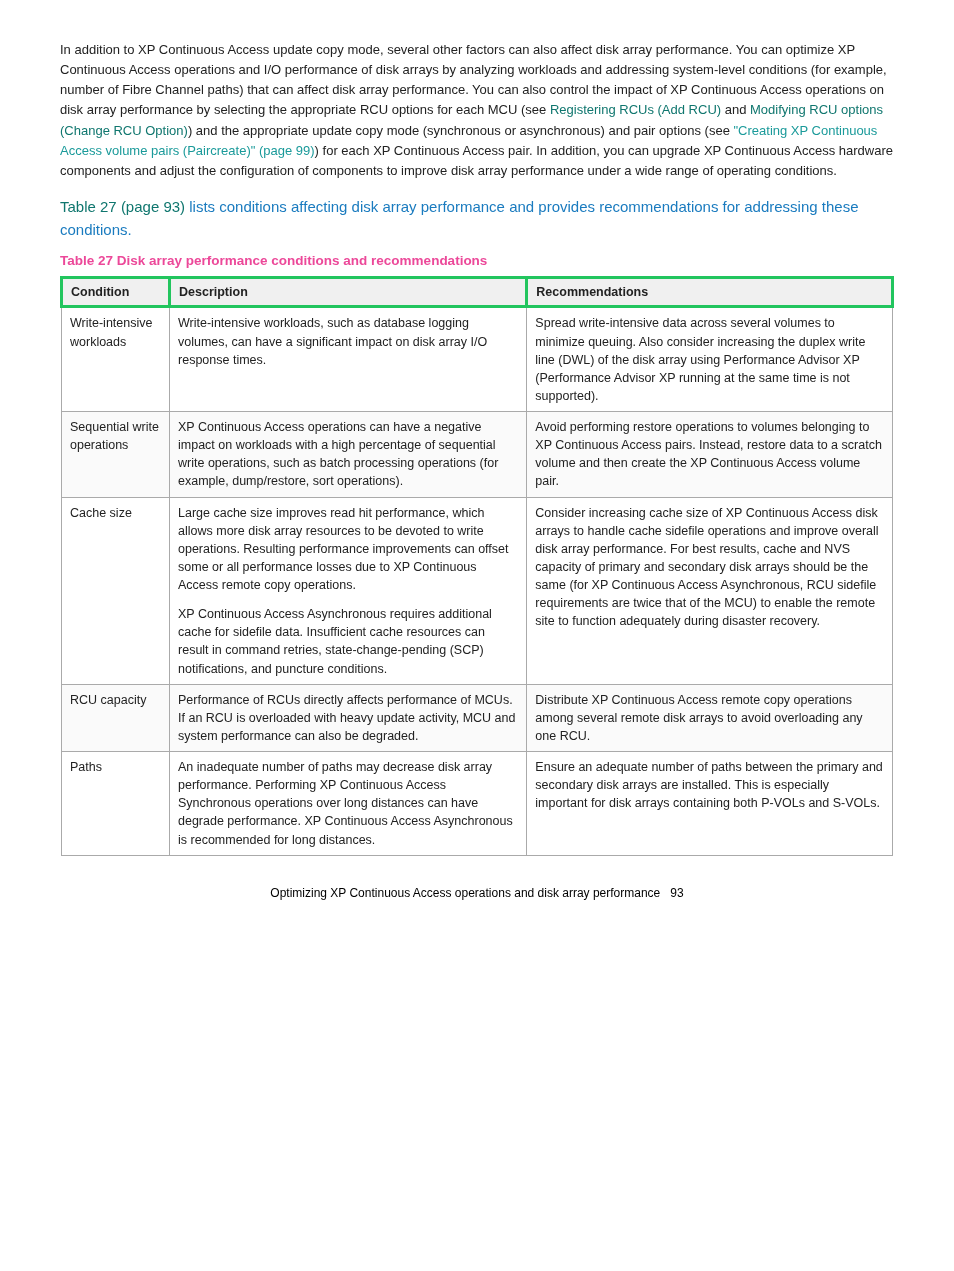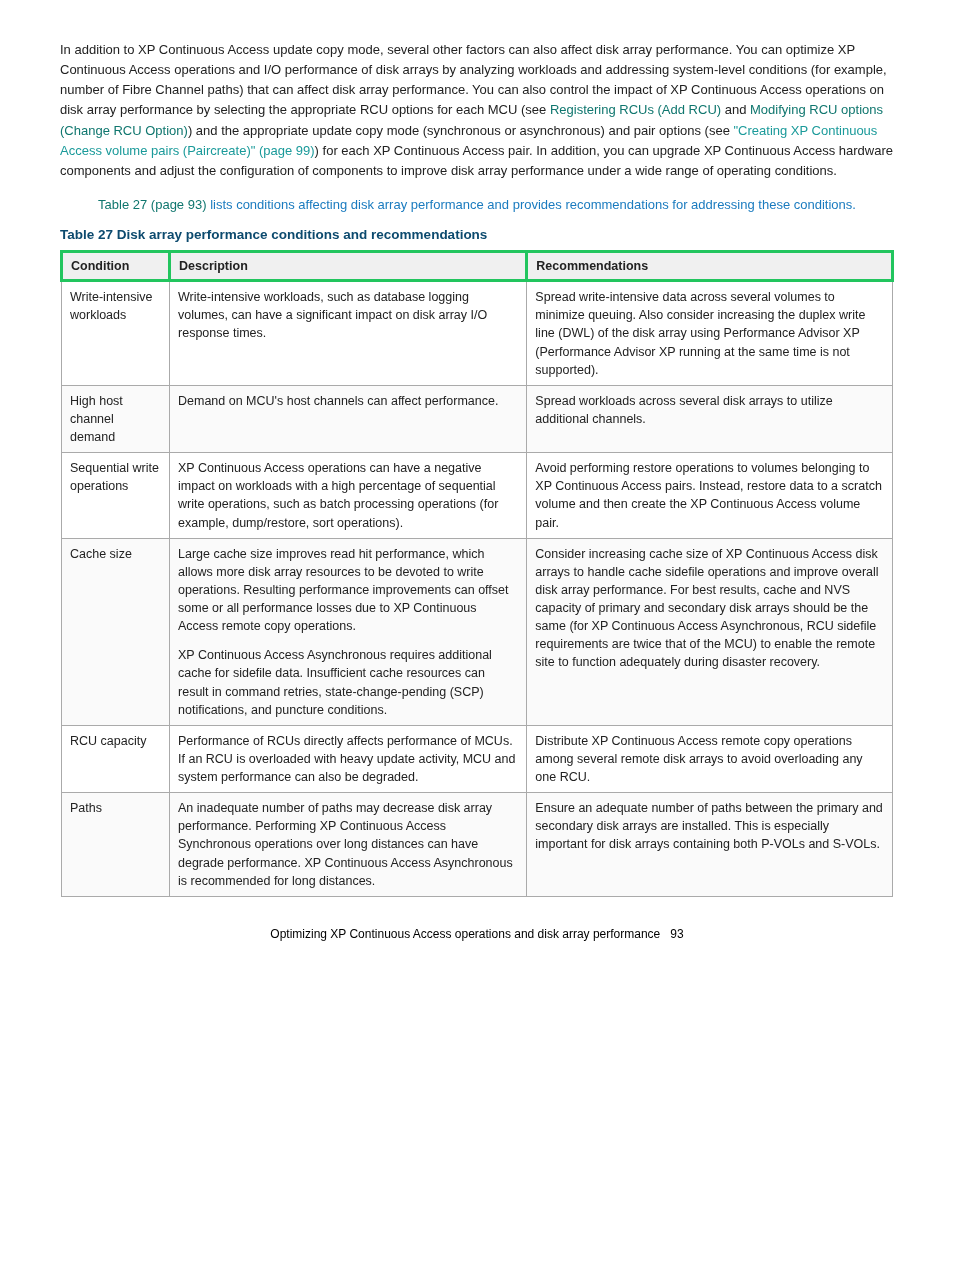--- a/index.html
+++ b/index.html
@@ -14,27 +14,26 @@
     }
     .intro-text {
       line-height: 1.55;
       margin-bottom: 14px;
       font-size: 13px;
     }
     .link-blue { color: #0f766e; text-decoration: none; }
     .link-teal { color: #1a9a9a; text-decoration: none; }
     .table-ref {
       color: #1a7bbf;
-      font-size: 13px;
+      font-size: 15px;
       line-height: 1.55;
       margin-bottom: 4px;
-      text-align: center;
     }
     .table-title {
-      color: #0c4a6e;
+      color: #ec4899;
       font-size: 13.5px;
       font-weight: bold;
       margin: 12px 0 8px 0;
     }
     table {
       width: 100%;
       border-collapse: collapse;
       font-size: 12.5px;
     }
     table thead tr {
@@ -97,25 +96,20 @@
       <th class="col-recommendations">Recommendations</th>
     </tr>
   </thead>
   <tbody id="table-body">
   <tr>
         <td>Write-intensive workloads</td>
         <td>Write-intensive workloads, such as database logging volumes, can have a significant impact on disk array I/O response times.</td>
         <td>Spread write-intensive data across several volumes to minimize queuing. Also consider increasing the duplex write line (DWL) of the disk array using Performance Advisor XP (Performance Advisor XP running at the same time is not supported).</td>
       </tr>
       <tr>
-        <td>High host channel demand</td>
-        <td>Demand on MCU's host channels can affect performance.</td>
-        <td>Spread workloads across several disk arrays to utilize additional channels.</td>
-      </tr>
-      <tr>
         <td>Sequential write operations</td>
         <td>XP Continuous Access operations can have a negative impact on workloads with a high percentage of sequential write operations, such as batch processing operations (for example, dump/restore, sort operations).</td>
         <td>Avoid performing restore operations to volumes belonging to XP Continuous Access pairs. Instead, restore data to a scratch volume and then create the XP Continuous Access volume pair.</td>
       </tr>
       <tr>
         <td>Cache size</td>
         <td>
           <p style="margin-bottom: 11px;">Large cache size improves read hit performance, which allows more disk array resources to be devoted to write operations. Resulting performance improvements can offset some or all performance losses due to XP Continuous Access remote copy operations.</p>
           <p style="margin-bottom: 0px;">XP Continuous Access Asynchronous requires additional cache for sidefile data. Insufficient cache resources can result in command retries, state-change-pending (SCP) notifications, and puncture conditions.</p>
         </td>

